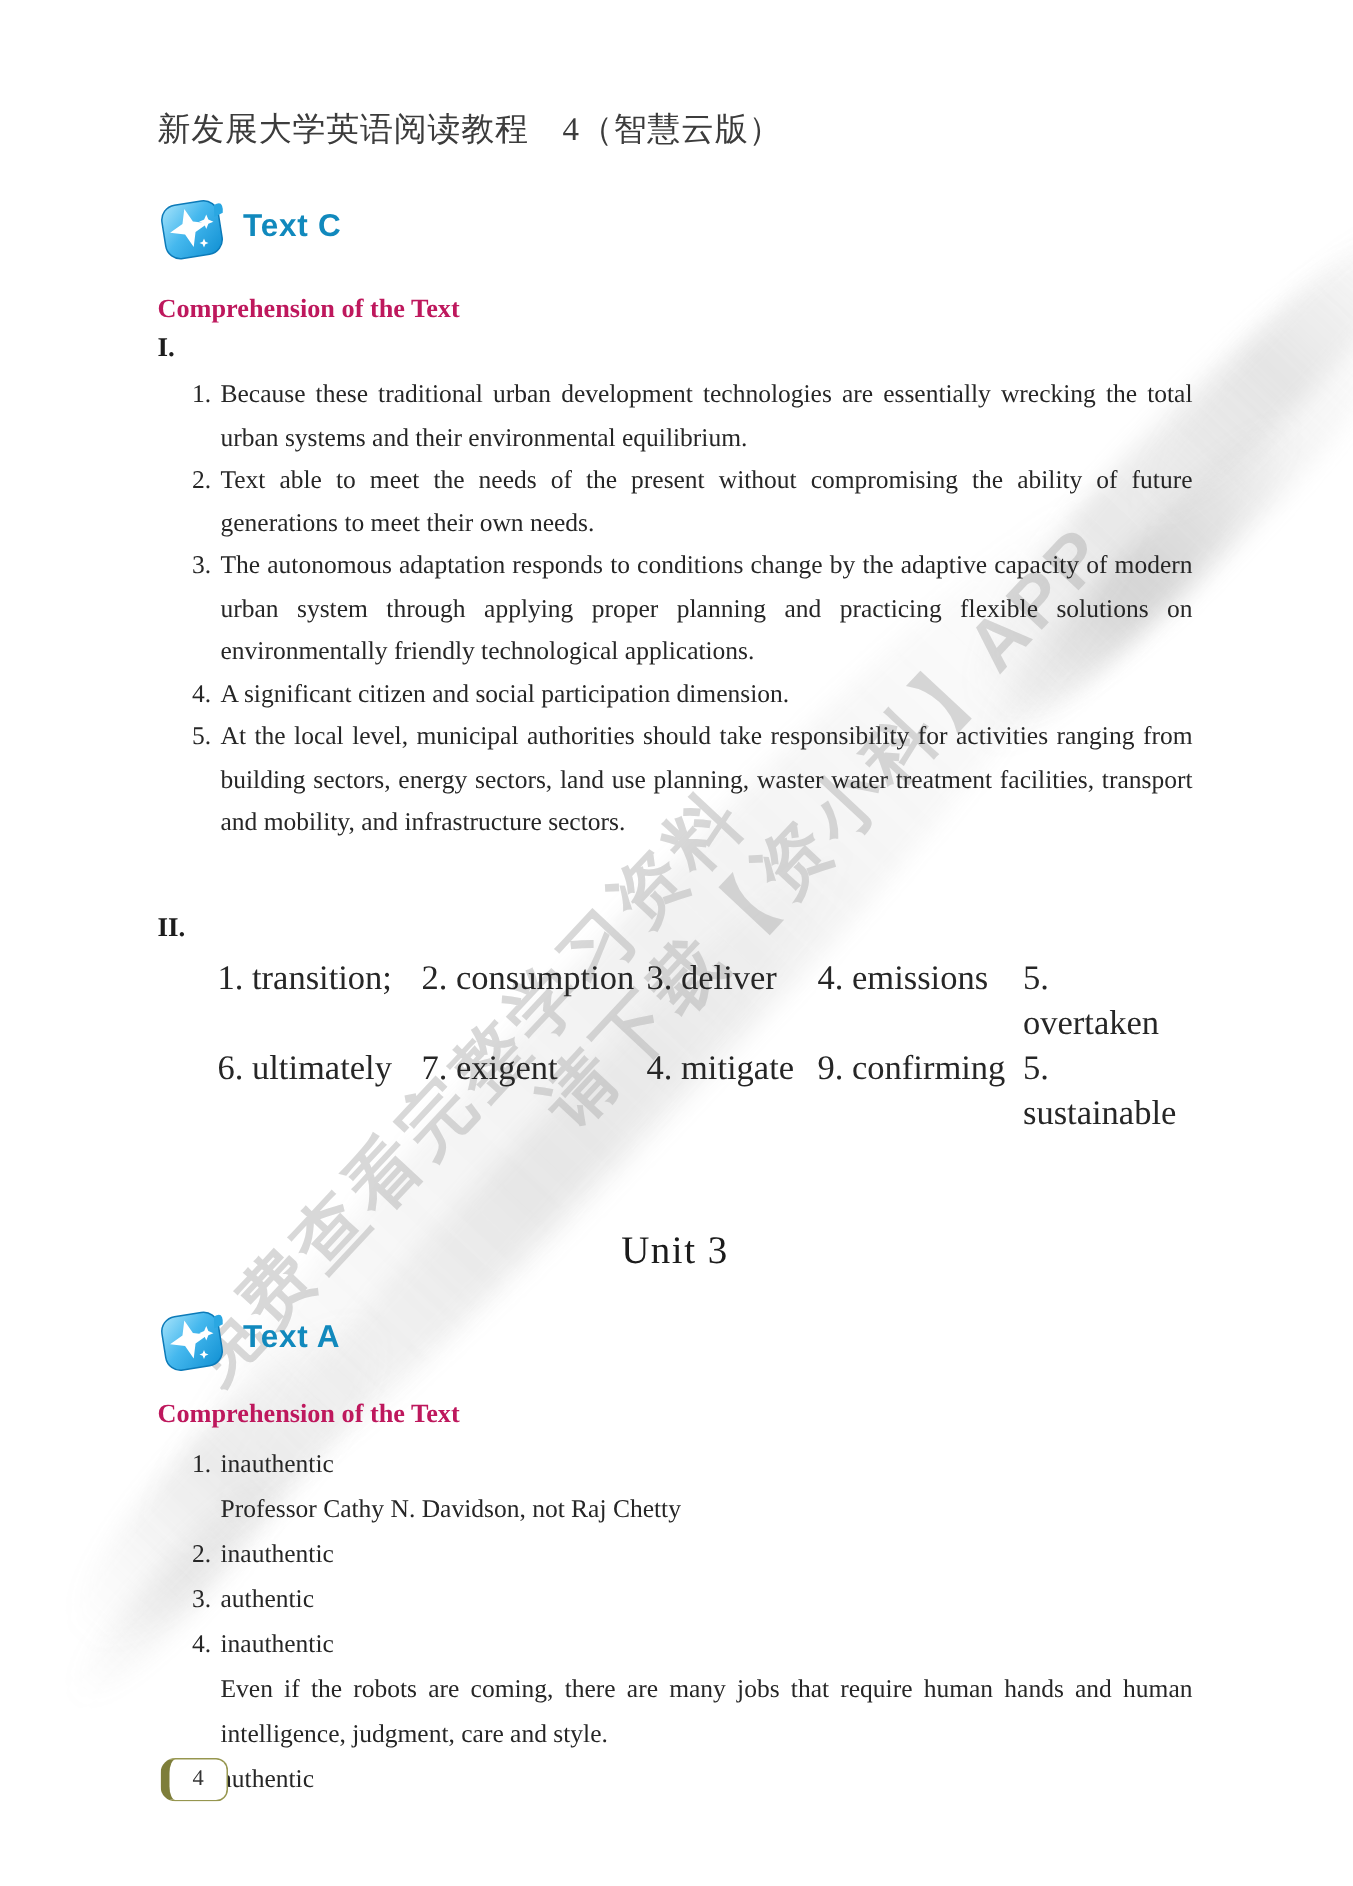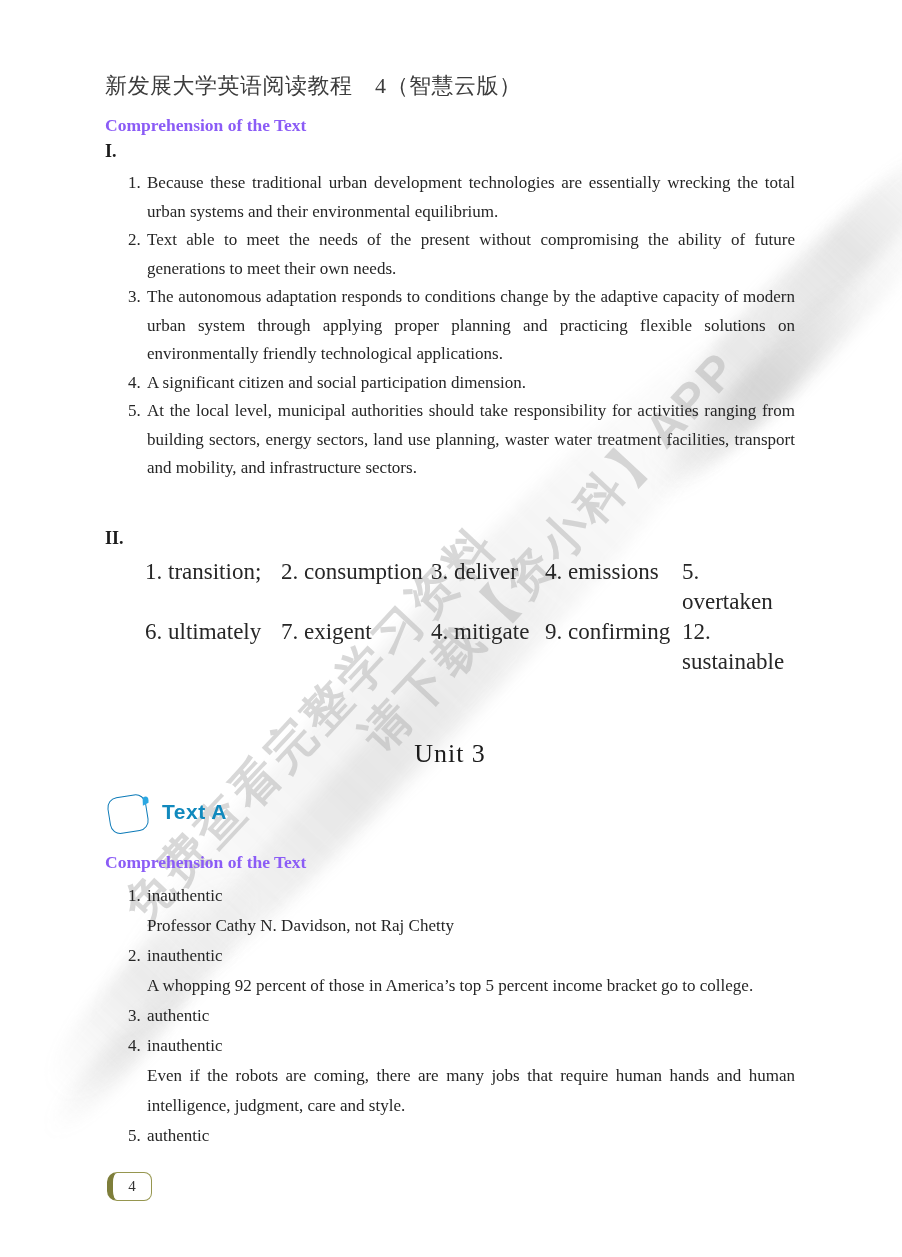--- a/index.html
+++ b/index.html
@@ -29,21 +29,21 @@
   .content{position:absolute;left:105px;top:0;width:690px;z-index:2;}
   .header-title{padding-top:76px;font-size:22px;line-height:20px;color:#3c3c3c;letter-spacing:.5px;}
   .badge{display:flex;align-items:center;gap:9px;height:46px;}
   .badge-tc{margin-top:34px;}
   .badge-ta{margin-top:20px;}
   .badge svg{width:48px;height:46px;display:block;}
   .badge-label{
     font-family:"Liberation Sans","DejaVu Sans",sans-serif;font-weight:700;
     font-size:21px;color:#1189bd;padding-bottom:4px;letter-spacing:.5px;
   }
-  .subheading{font-weight:700;font-size:17.5px;line-height:22px;color:#8b5cf6;}
+  .subheading{font-weight:700;font-size:17.5px;line-height:22px;color:#be185d;}
   .sh1{margin-top:18px;}
   .sh2{margin-top:14px;}
   .roman{font-weight:700;font-size:18px;line-height:22px;color:#1c1c1c;}
   .roman-i{margin-top:4px;}
   .roman-ii{margin-top:44px;}
   .ans-list{margin-top:7px;}
   .ans-row{display:flex;padding-left:23px;font-size:17px;line-height:28.5px;}
   .ans-num{flex:0 0 19px;}
   .ans-text{flex:1;text-align:justify;}
   .vocab-grid{
@@ -75,20 +75,41 @@
   <div class="streak s6"></div>
   <div class="streak s7"></div>
   <div class="wm-text wm1">免费查看完整学习资料</div>
   <div class="wm-text wm2">请下载【资小科】APP</div>
 </div>
 
 <div class="content">
 
   <div class="header-title">新发展大学英语阅读教程　4（智慧云版）</div>
 
+  <div class="badge badge-tc">
+    <span>
+      <svg viewBox="0 0 48 46">
+        <defs>
+          <linearGradient id="bgrad" x1="0" y1="0" x2="1" y2="1">
+            <stop offset="0" stop-color="#a8e4fb"></stop>
+            <stop offset="0.45" stop-color="#45b8ee"></stop>
+            <stop offset="1" stop-color="#0f8fd2"></stop>
+          </linearGradient>
+        </defs>
+        <g transform="rotate(-9 24 23)">
+          <rect x="4" y="5" width="38" height="36" rx="10" fill="url(#bgrad)" stroke="#0c7ab8" stroke-width="1"></rect>
+          <path d="M40 9 q7 -3 5 6 l-6 2 z" fill="#2aa7e2"></path>
+        </g>
+        <path d="M21 9 l3.6 9.4 L34 22 l-9.4 3.6 L21 35 l-3.6 -9.4 L8 22 l9.4 -3.6 Z" fill="#ffffff" transform="rotate(-14 21 22)"></path>
+        <path d="M32.5 13 l1.4 3.4 3.4 1.4 -3.4 1.4 -1.4 3.4 -1.4 -3.4 -3.4 -1.4 3.4 -1.4 Z" fill="#ffffff"></path>
+        <path d="M31 29 l.9 2.1 2.1 .9 -2.1 .9 -.9 2.1 -.9 -2.1 -2.1 -.9 2.1 -.9 Z" fill="#ffffff"></path>
+      </svg>
+    </span>
+    <span class="badge-label">Text C</span>
+  </div>
 
   <div class="subheading sh1">Comprehension of the Text</div>
   <div class="roman roman-i">I.</div>
 
   <div class="ans-list">
     <div class="ans-row">
       <span class="ans-num">1.</span>
       <span class="ans-text">Because these traditional urban development technologies are essentially wrecking the total urban systems and their environmental equilibrium.</span>
     </div>
     <div class="ans-row">
@@ -114,21 +135,21 @@
   <div class="vocab-grid">
     <span>1. transition;</span>
     <span>2. consumption</span>
     <span>3. deliver</span>
     <span>4. emissions</span>
     <span>5. overtaken</span>
     <span>6. ultimately</span>
     <span>7. exigent</span>
     <span>4. mitigate</span>
     <span>9. confirming</span>
-    <span>12. sustainable</span>
+    <span>5. sustainable</span>
   </div>
 
   <div class="unit-heading">Unit 3</div>
 
   <div class="badge badge-ta">
     <span>
       <svg viewBox="0 0 48 46">
         <g transform="rotate(-9 24 23)">
           <rect x="4" y="5" width="38" height="36" rx="10" fill="url(#bgrad)" stroke="#0c7ab8" stroke-width="1"></rect>
           <path d="M40 9 q7 -3 5 6 l-6 2 z" fill="#2aa7e2"></path>
@@ -146,21 +167,20 @@
   <div class="ta-list">
     <div class="ta-row">
       <span class="ta-num">1.</span>
       <span>inauthentic</span>
     </div>
     <div class="ta-detail">Professor Cathy N. Davidson, not Raj Chetty</div>
     <div class="ta-row">
       <span class="ta-num">2.</span>
       <span>inauthentic</span>
     </div>
-    <div class="ta-detail">A whopping 92 percent of those in America’s top 5 percent income bracket go to college.</div>
     <div class="ta-row">
       <span class="ta-num">3.</span>
       <span>authentic</span>
     </div>
     <div class="ta-row">
       <span class="ta-num">4.</span>
       <span>inauthentic</span>
     </div>
     <div class="ta-detail">Even if the robots are coming, there are many jobs that require human hands and human intelligence, judgment, care and style.</div>
     <div class="ta-row">

